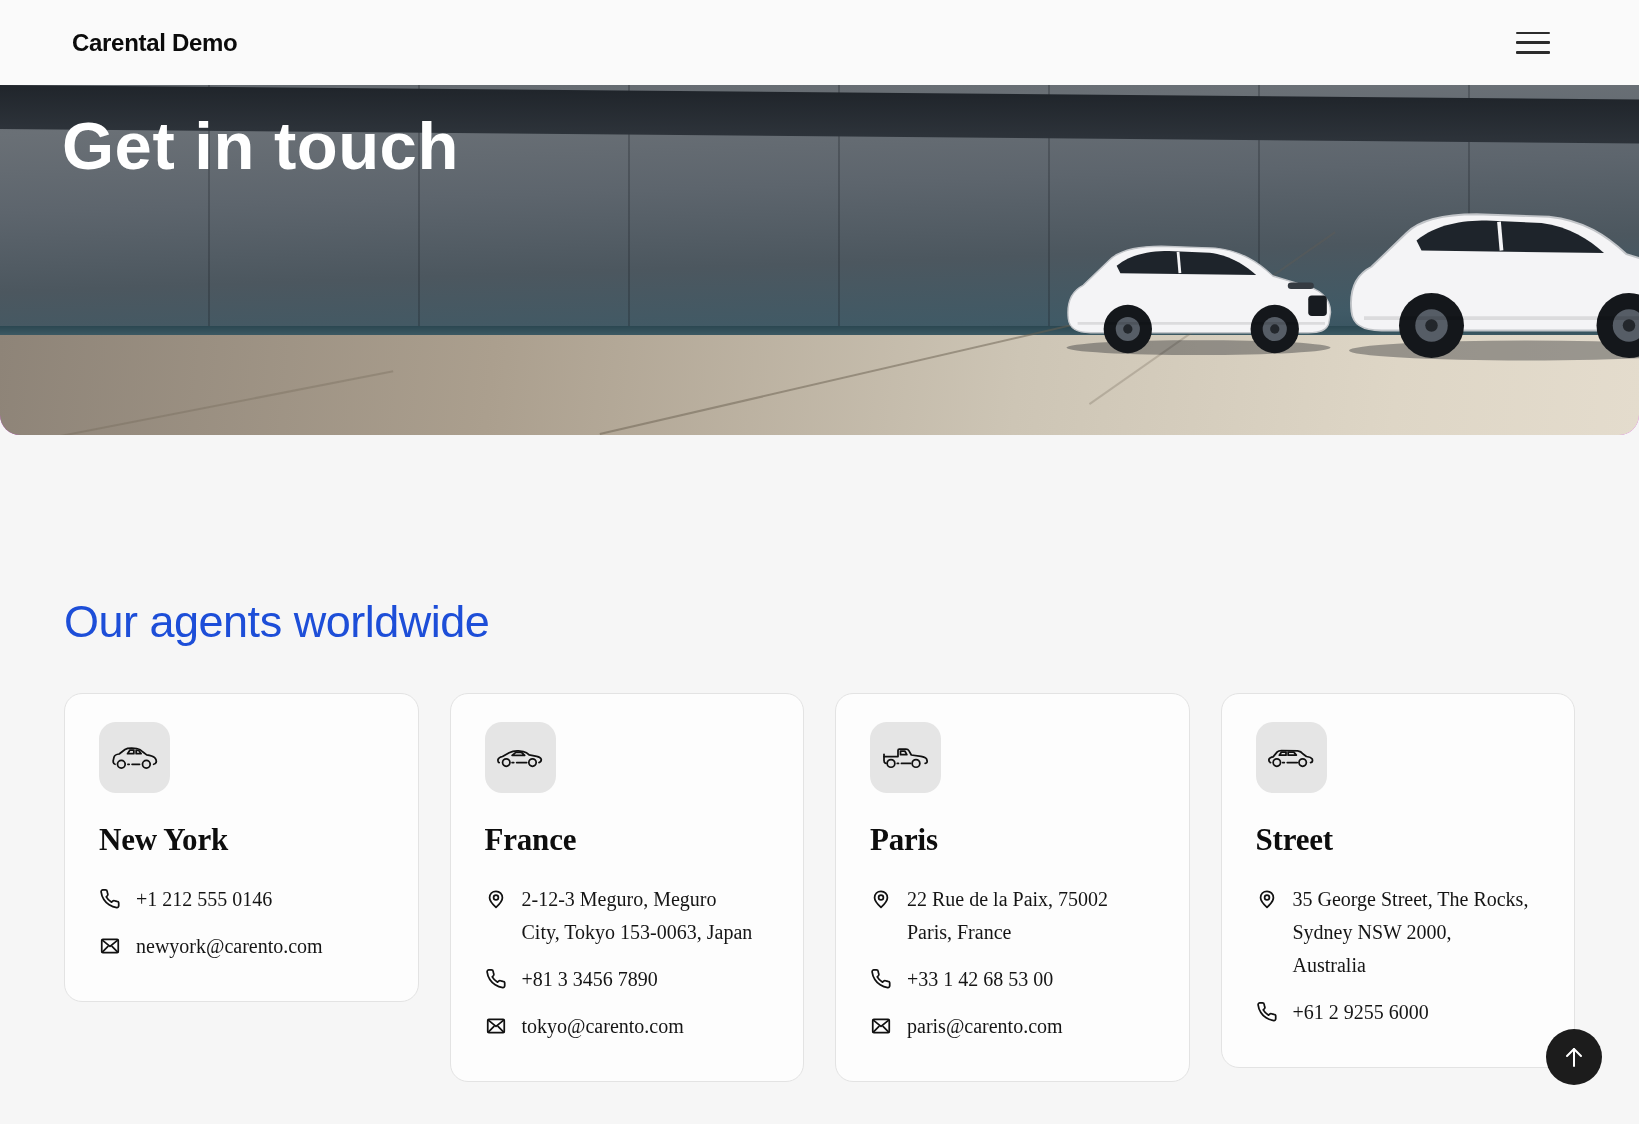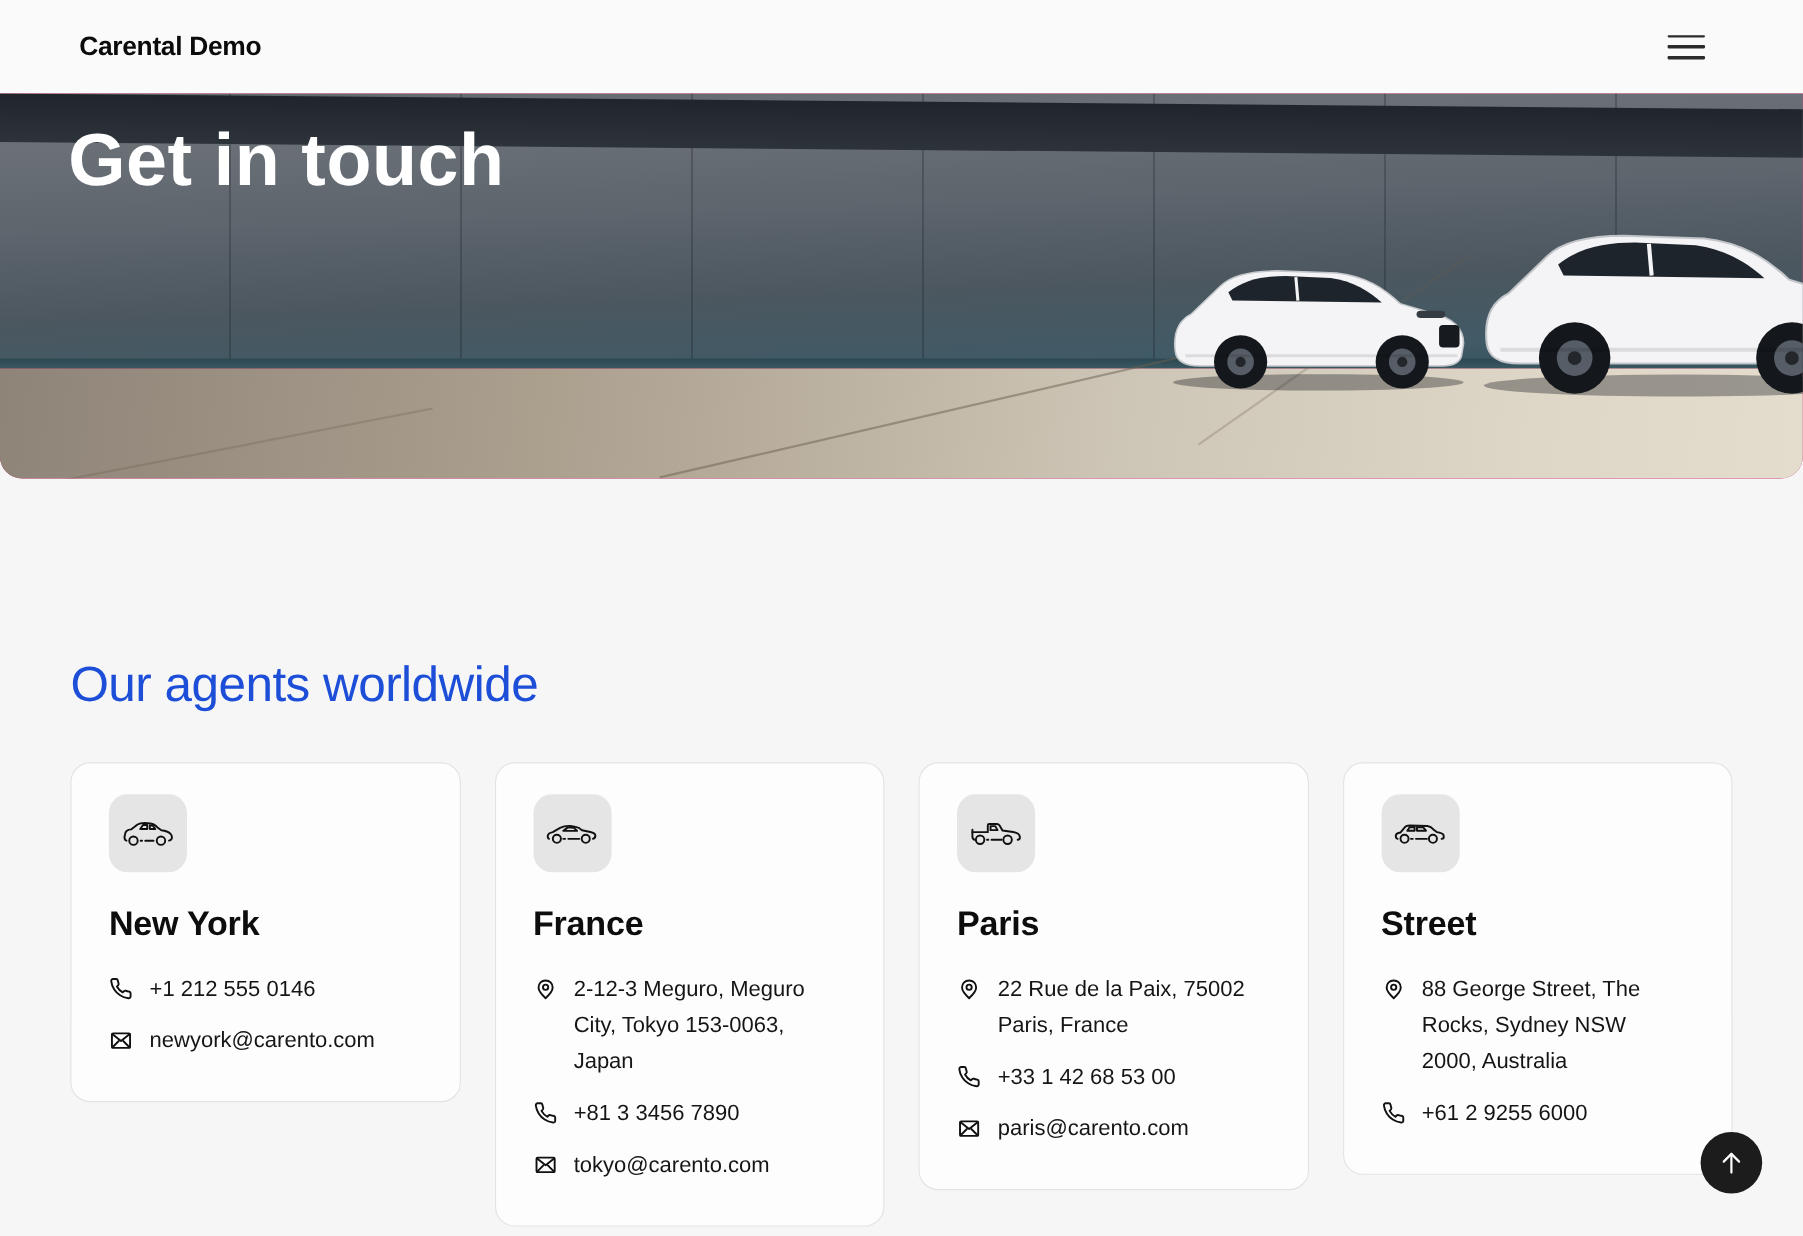--- a/index.html
+++ b/index.html
@@ -12,21 +12,21 @@
   
   .header{
     height:85px;background:#fafafa;
     display:flex;align-items:center;justify-content:space-between;
     padding:0 89px 0 72px;box-sizing:border-box;
   }
   .brand{font-size:24px;font-weight:800;letter-spacing:-.3px;color:#0b0b0b;}
   .hamburger{width:34px;height:22px;display:flex;flex-direction:column;justify-content:space-between;cursor:pointer;background:none;border:none;padding:0;}
   .hamburger span{display:block;height:2.6px;width:100%;background:#2b2b2b;border-radius:1px;}
   
-  .hero{position:relative;height:350px;border-radius:0 0 20px 20px;overflow:hidden;background:#be185d;}
+  .hero{position:relative;height:350px;border-radius:0 0 20px 20px;overflow:hidden;background:#d946ef;}
   .hero-wall{position:absolute;left:0;right:0;top:0;height:247px;
     background:linear-gradient(178deg,#62686e 0%,#6a7076 16%,#5d656d 42%,#4c575f 68%,#405a66 90%,#36515e 100%);}
   .hero-wall .seams{position:absolute;inset:0;
     background:repeating-linear-gradient(90deg,rgba(25,30,36,0) 0px,rgba(25,30,36,0) 208px,rgba(25,30,36,.28) 208px,rgba(25,30,36,.28) 210px);}
   .hero-band{position:absolute;top:0;left:-10px;right:-10px;height:44px;
     background:linear-gradient(180deg,#20252b,#2d333a);
     transform:skewY(.5deg);transform-origin:left top;}
   .hero-shadowline{position:absolute;left:0;right:0;top:241px;height:9px;
     background:linear-gradient(180deg,#2b4751,#3c5963);}
   .hero-floor{position:absolute;left:0;right:0;bottom:0;height:100px;
@@ -36,21 +36,21 @@
   .fs2{width:360px;left:40px;bottom:-6px;transform:rotate(-11deg);opacity:.6;}
   .fs3{width:300px;left:1090px;bottom:30px;transform:rotate(-35deg);opacity:.55;}
   .hero-title{position:absolute;left:62px;top:22px;margin:0;
     font-size:67px;font-weight:800;letter-spacing:.5px;color:#ffffff;}
   .hero-cars{position:absolute;right:-40px;bottom:18px;}
   
   .agents{margin:0 64px;}
   .agents h2{margin:163px 0 0;font-size:45px;line-height:1.05;font-weight:400;letter-spacing:-.5px;color:#1d4ed8;}
   .cards{display:grid;grid-template-columns:repeat(4,1fr);gap:31px;margin-top:48px;align-items:start;}
   .card{background:#fdfdfd;border:1px solid #e3e3e3;border-radius:18px;
-    padding:28px 26px 38px 34px;box-sizing:border-box;}
+    padding:28px 26px 38px 34px;box-sizing:border-box;font-family:Liberation Serif, serif;}
   .tile{width:71px;height:71px;border-radius:17px;background:#e5e5e5;
     display:flex;align-items:center;justify-content:center;}
   .tile svg{stroke:#101010;fill:none;stroke-width:2.1;stroke-linecap:round;stroke-linejoin:round;}
   .card h3{margin:30px 0 0;font-size:31px;line-height:34px;font-weight:700;color:#0d0d0d;letter-spacing:-.2px;}
   .rows{margin-top:26px;display:flex;flex-direction:column;gap:14px;}
   .row{display:flex;gap:15px;font-size:20px;line-height:33px;font-weight:500;color:#151515;}
   .row .ric{flex:0 0 22px;margin-top:5px;}
   .row svg{stroke:#111;fill:none;stroke-width:1.9;stroke-linecap:round;stroke-linejoin:round;}
   .row .txt{max-width:236px;}
   
@@ -237,21 +237,21 @@
       </div>
 
       <h3>Street</h3>
 
       <div class="rows">
         <div class="row">
           <svg class="ric" width="22" height="22" viewBox="0 0 24 24">
             <path d="M12 21.2 C16.4 17.2 19 13.8 19 10.7 C19 6.5 16 3.6 12 3.6 S5 6.5 5 10.7 C5 13.8 7.6 17.2 12 21.2 Z"></path>
             <circle cx="12" cy="10.4" r="2.6"></circle>
           </svg>
-          <span class="txt">88 George Street, The Rocks, Sydney NSW 2000, Australia</span>
+          <span class="txt">35 George Street, The Rocks, Sydney NSW 2000, Australia</span>
         </div>
         <div class="row">
           <svg class="ric" width="22" height="22" viewBox="0 0 24 24">
             <path d="M21.5 16.6v2.8a1.9 1.9 0 0 1-2.1 1.9 19 19 0 0 1-8.3-3 18.7 18.7 0 0 1-5.8-5.8 19 19 0 0 1-3-8.3A1.9 1.9 0 0 1 4.2 2.1H7a1.9 1.9 0 0 1 1.9 1.65 12.3 12.3 0 0 0 .67 2.7 1.9 1.9 0 0 1-.43 2L7.9 9.7a15.4 15.4 0 0 0 5.8 5.8l1.22-1.22a1.9 1.9 0 0 1 2-.43 12.3 12.3 0 0 0 2.7.67 1.9 1.9 0 0 1 1.88 2.08z"></path>
           </svg>
           <span class="txt">+61 2 9255 6000</span>
         </div>
       </div>
     </article>
   </div>

